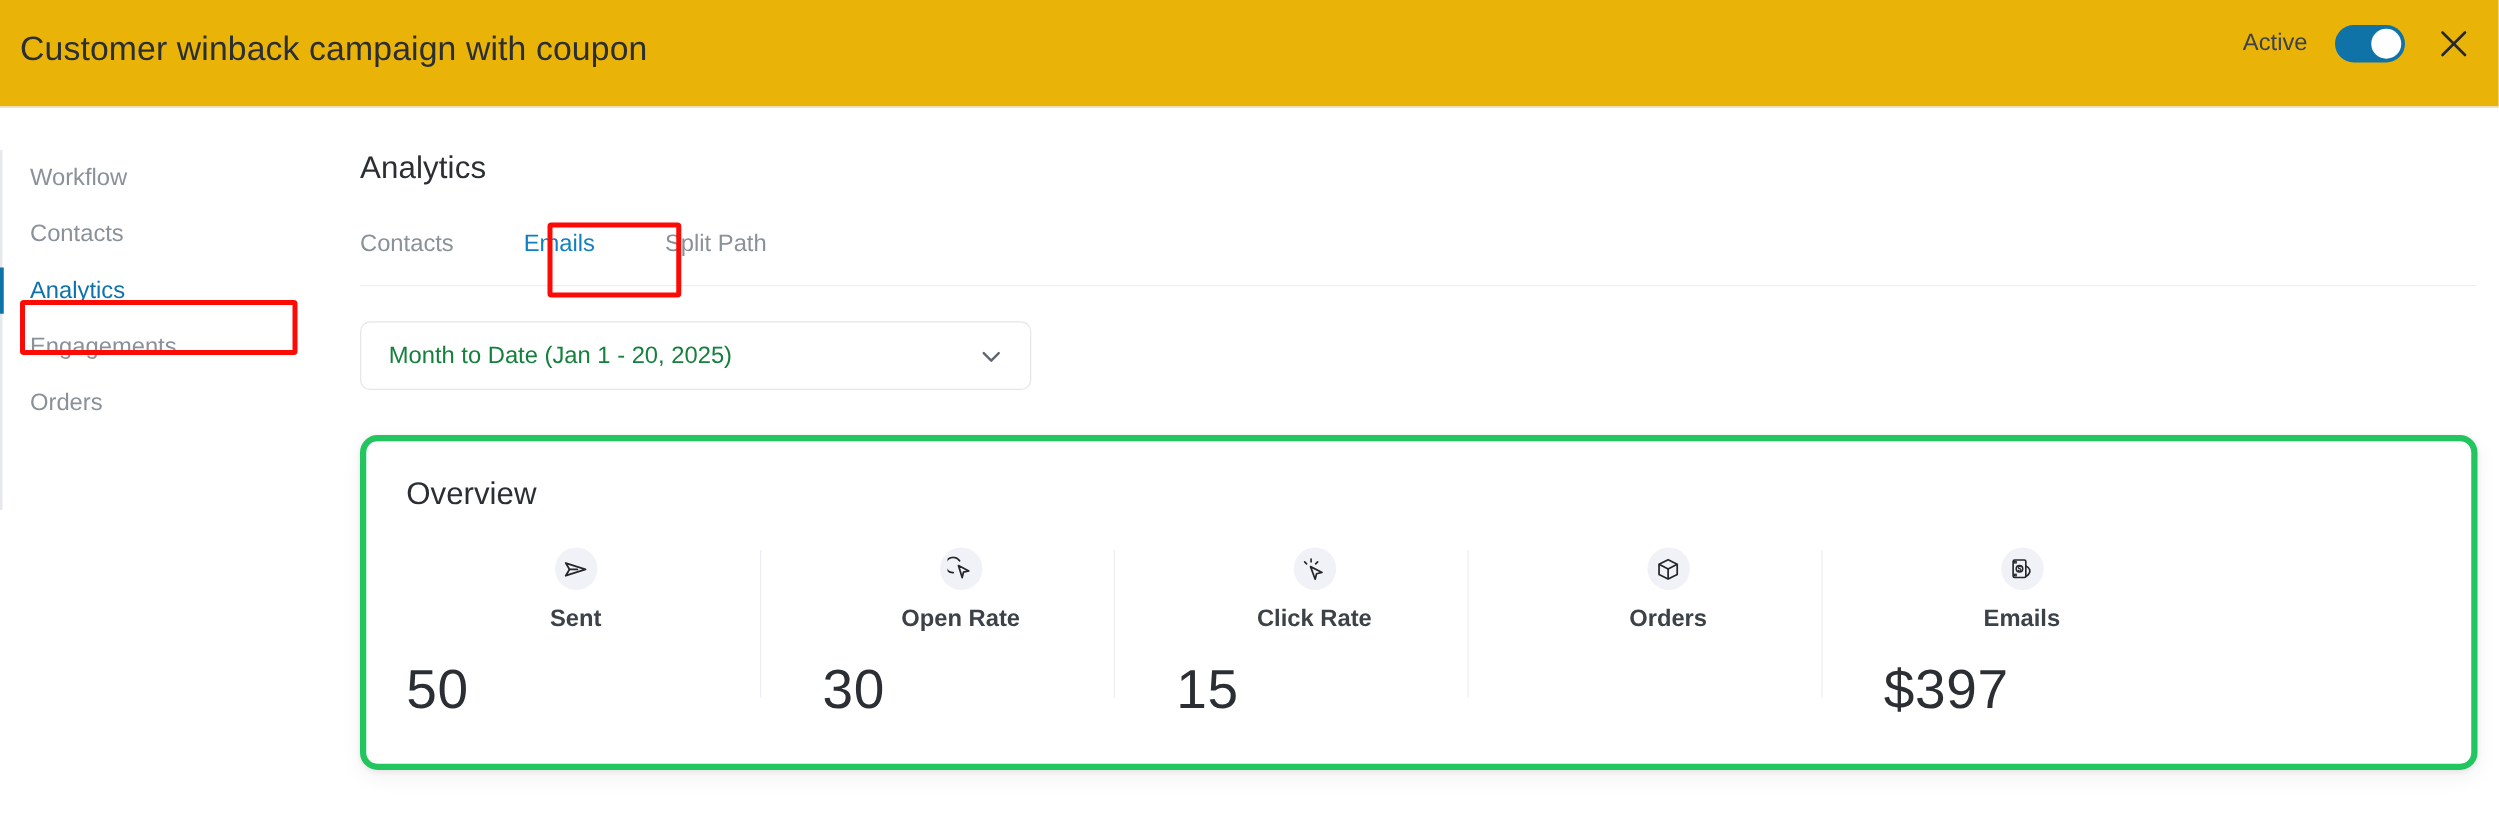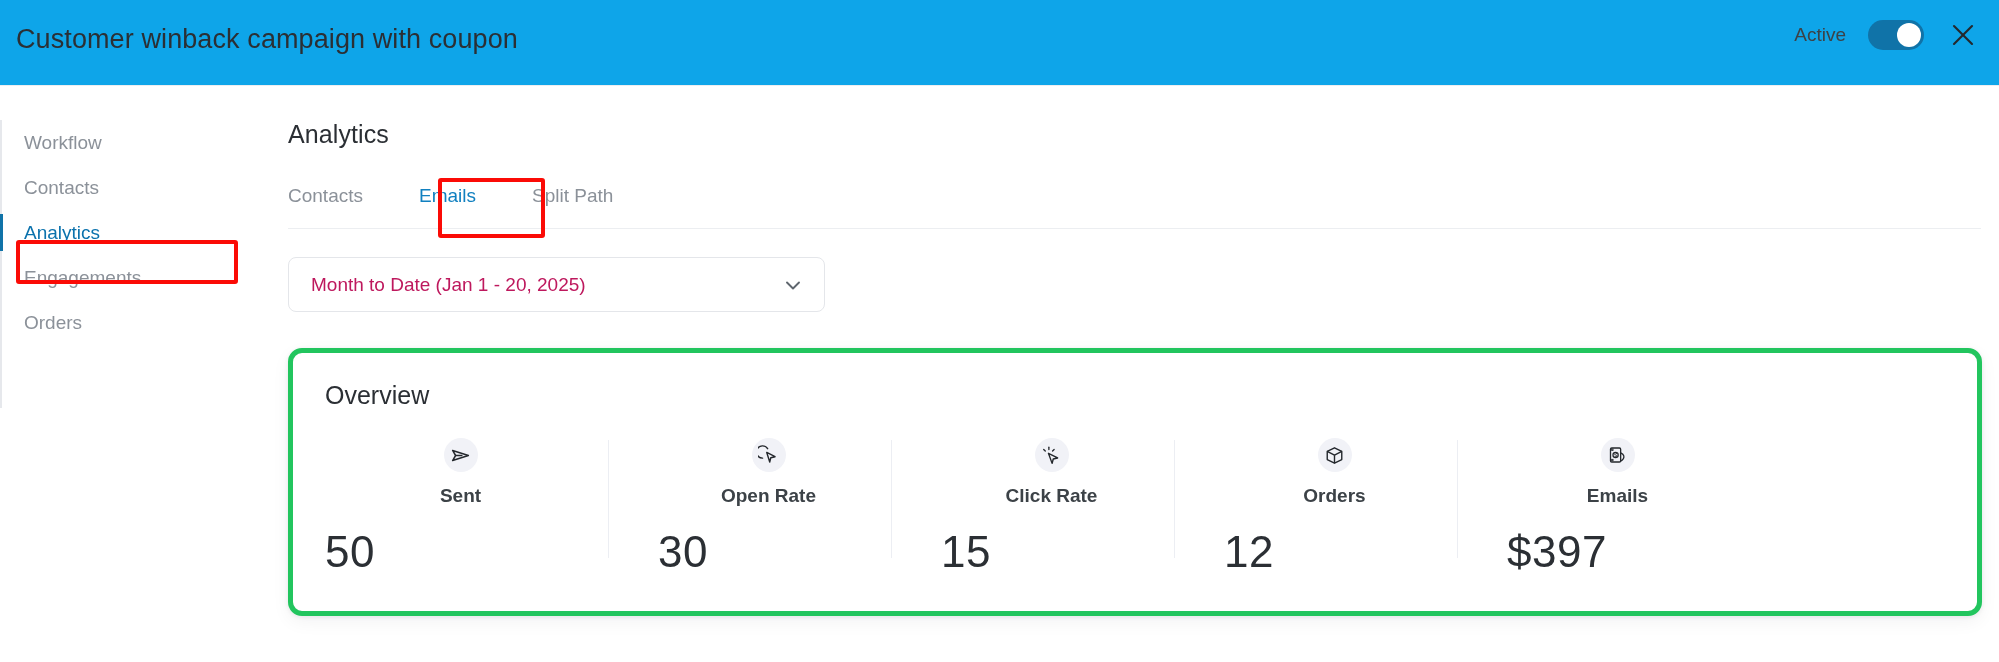--- a/index.html
+++ b/index.html
@@ -7,21 +7,21 @@
     width: 1999px; height: 662px;
     background: #ffffff;
     font-family: "Liberation Sans", sans-serif;
     overflow: hidden;
   }
   #app { position: relative; width: 1999px; height: 662px; background: #fff; }
 
   
   .header {
     position: absolute; left: 0; top: 0; width: 1999px; height: 86px;
-    background: #0ea5e9;
+    background: #eab308;
     border-bottom: 1px solid #eceef1;
   }
   .header-title {
     position: absolute; left: 16px; top: 24px;
     font-size: 27px; color: #2b2f34; letter-spacing: .1px;
     white-space: nowrap;
   }
   .header-right {
     position: absolute; right: 19px; top: 18px;
     display: flex; align-items: center; gap: 22px;
@@ -83,21 +83,21 @@
   }
   .tab.active { color: #1180c0; }
 
   .date-select {
     margin-top: 28px; width: 537px; height: 55px;
     border: 1px solid #e4e6ea; border-radius: 8px;
     background: #fff; display: flex; align-items: center;
     justify-content: space-between; padding: 0 20px 0 22px;
     cursor: pointer;
   }
-  .date-select-value { font-size: 19px; color: #be185d; white-space: nowrap; }
+  .date-select-value { font-size: 19px; color: #15803d; white-space: nowrap; }
 
   
   .card {
     margin-top: 36px; width: 1694px; height: 268px;
     background: #fff; border-radius: 14px;
     border: 5px solid #22c55e;
     box-shadow: 0 1px 4px rgba(22,28,45,.08), 0 6px 18px rgba(22,28,45,.05);
     padding: 28px 32px 0 32px;
   }
   .card-title { font-size: 25px; color: #2b2f34; }
@@ -234,21 +234,20 @@
           <div class="metric-head">
             <div class="metric-icon">
               <svg width="21" height="21" viewBox="0 0 24 24">
                 <path d="M12 3.2 L20.3 7.4 L20.3 16.6 L12 20.8 L3.7 16.6 L3.7 7.4 Z" fill="none" stroke="#24282d" stroke-width="1.6" stroke-linejoin="round"></path>
                 <polyline points="3.7,7.4 12,11.7 20.3,7.4" fill="none" stroke="#24282d" stroke-width="1.6" stroke-linejoin="round"></polyline>
                 <line x1="12" y1="11.7" x2="12" y2="20.8" stroke="#24282d" stroke-width="1.6"></line>
               </svg>
             </div>
             <div class="metric-label">Orders</div>
           </div>
-          <div class="metric-value">12</div>
         </div>
 
         <div class="metric">
           <div class="metric-head">
             <div class="metric-icon">
               <svg width="21" height="21" viewBox="0 0 24 24">
                 <rect x="4" y="3.4" width="11.6" height="16" rx="1.4" fill="none" stroke="#24282d" stroke-width="1.5"></rect>
                 <circle cx="9.8" cy="11.4" r="3" fill="none" stroke="#24282d" stroke-width="1.4"></circle>
                 <path d="M11.2 9.6 a1.7 1.7 0 0 0-2.6 .5 c-.2 1 1.3 1.1 2.1 1.5 c.8 .5 .5 1.8-.7 1.9 a1.7 1.7 0 0 1-1.5-.8" fill="none" stroke="#24282d" stroke-width="1.1" stroke-linecap="round"></path>
                 <path d="M15.6 9 c1.6 .8 3.2 1.8 3.6 3.4 c.4 1.8-.6 4.3-3.6 6.2" fill="none" stroke="#24282d" stroke-width="1.5" stroke-linecap="round"></path>

